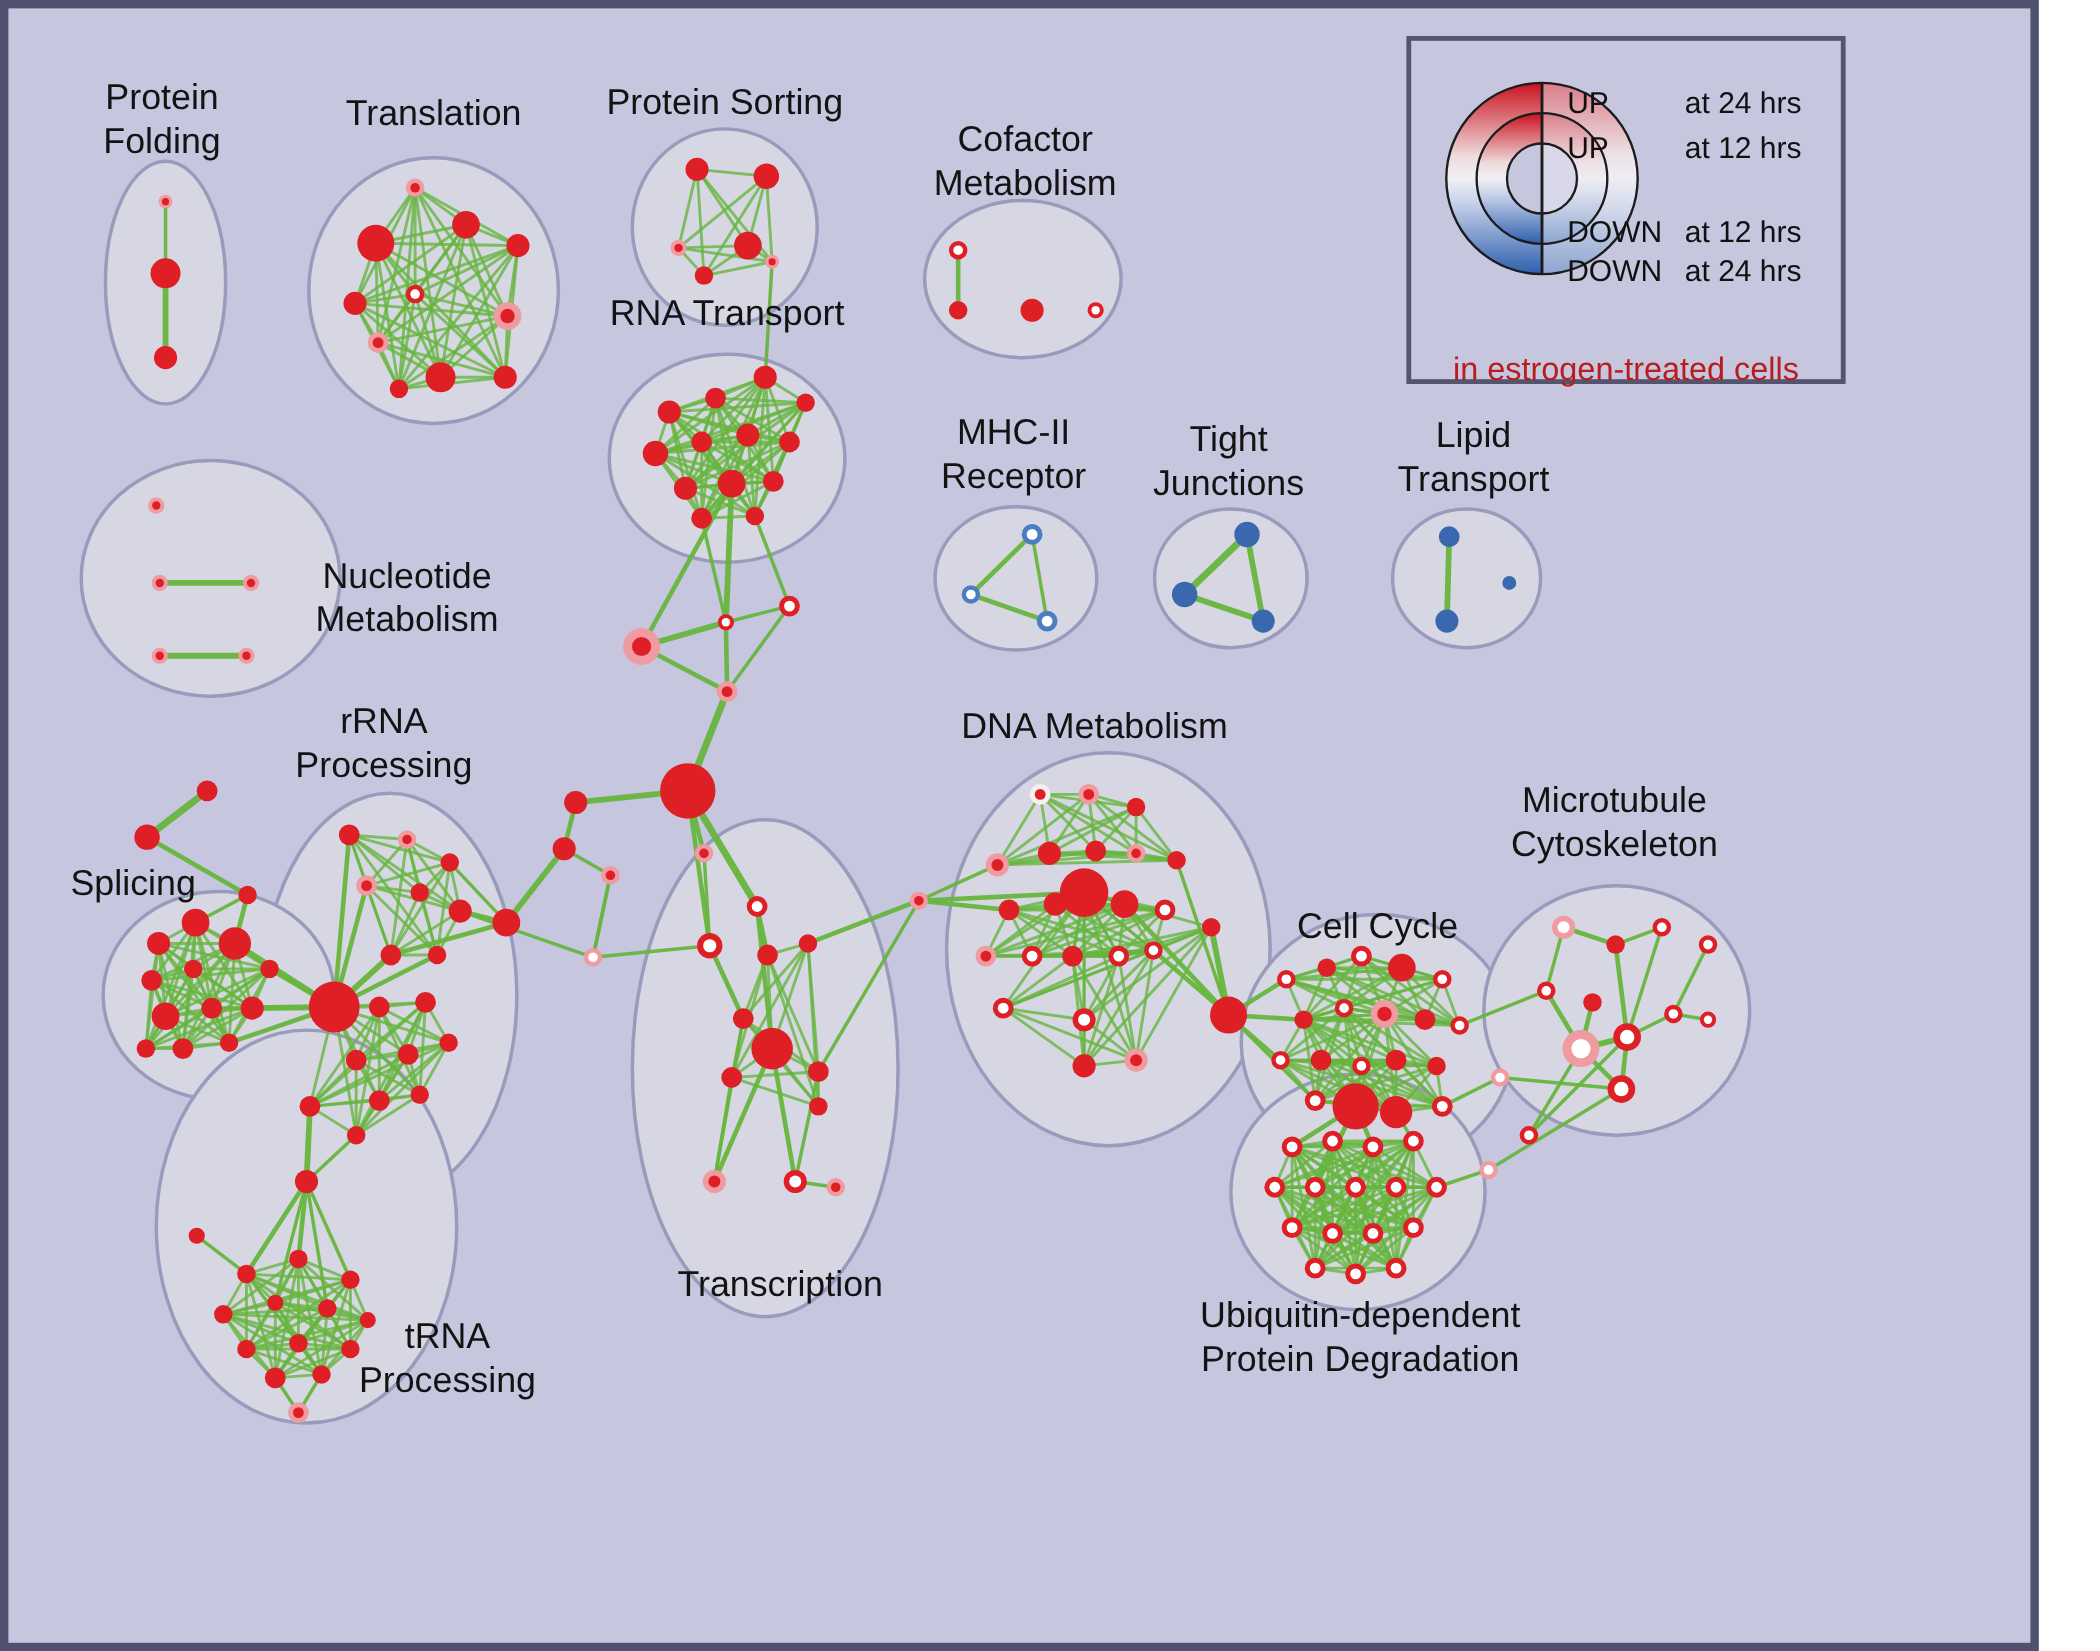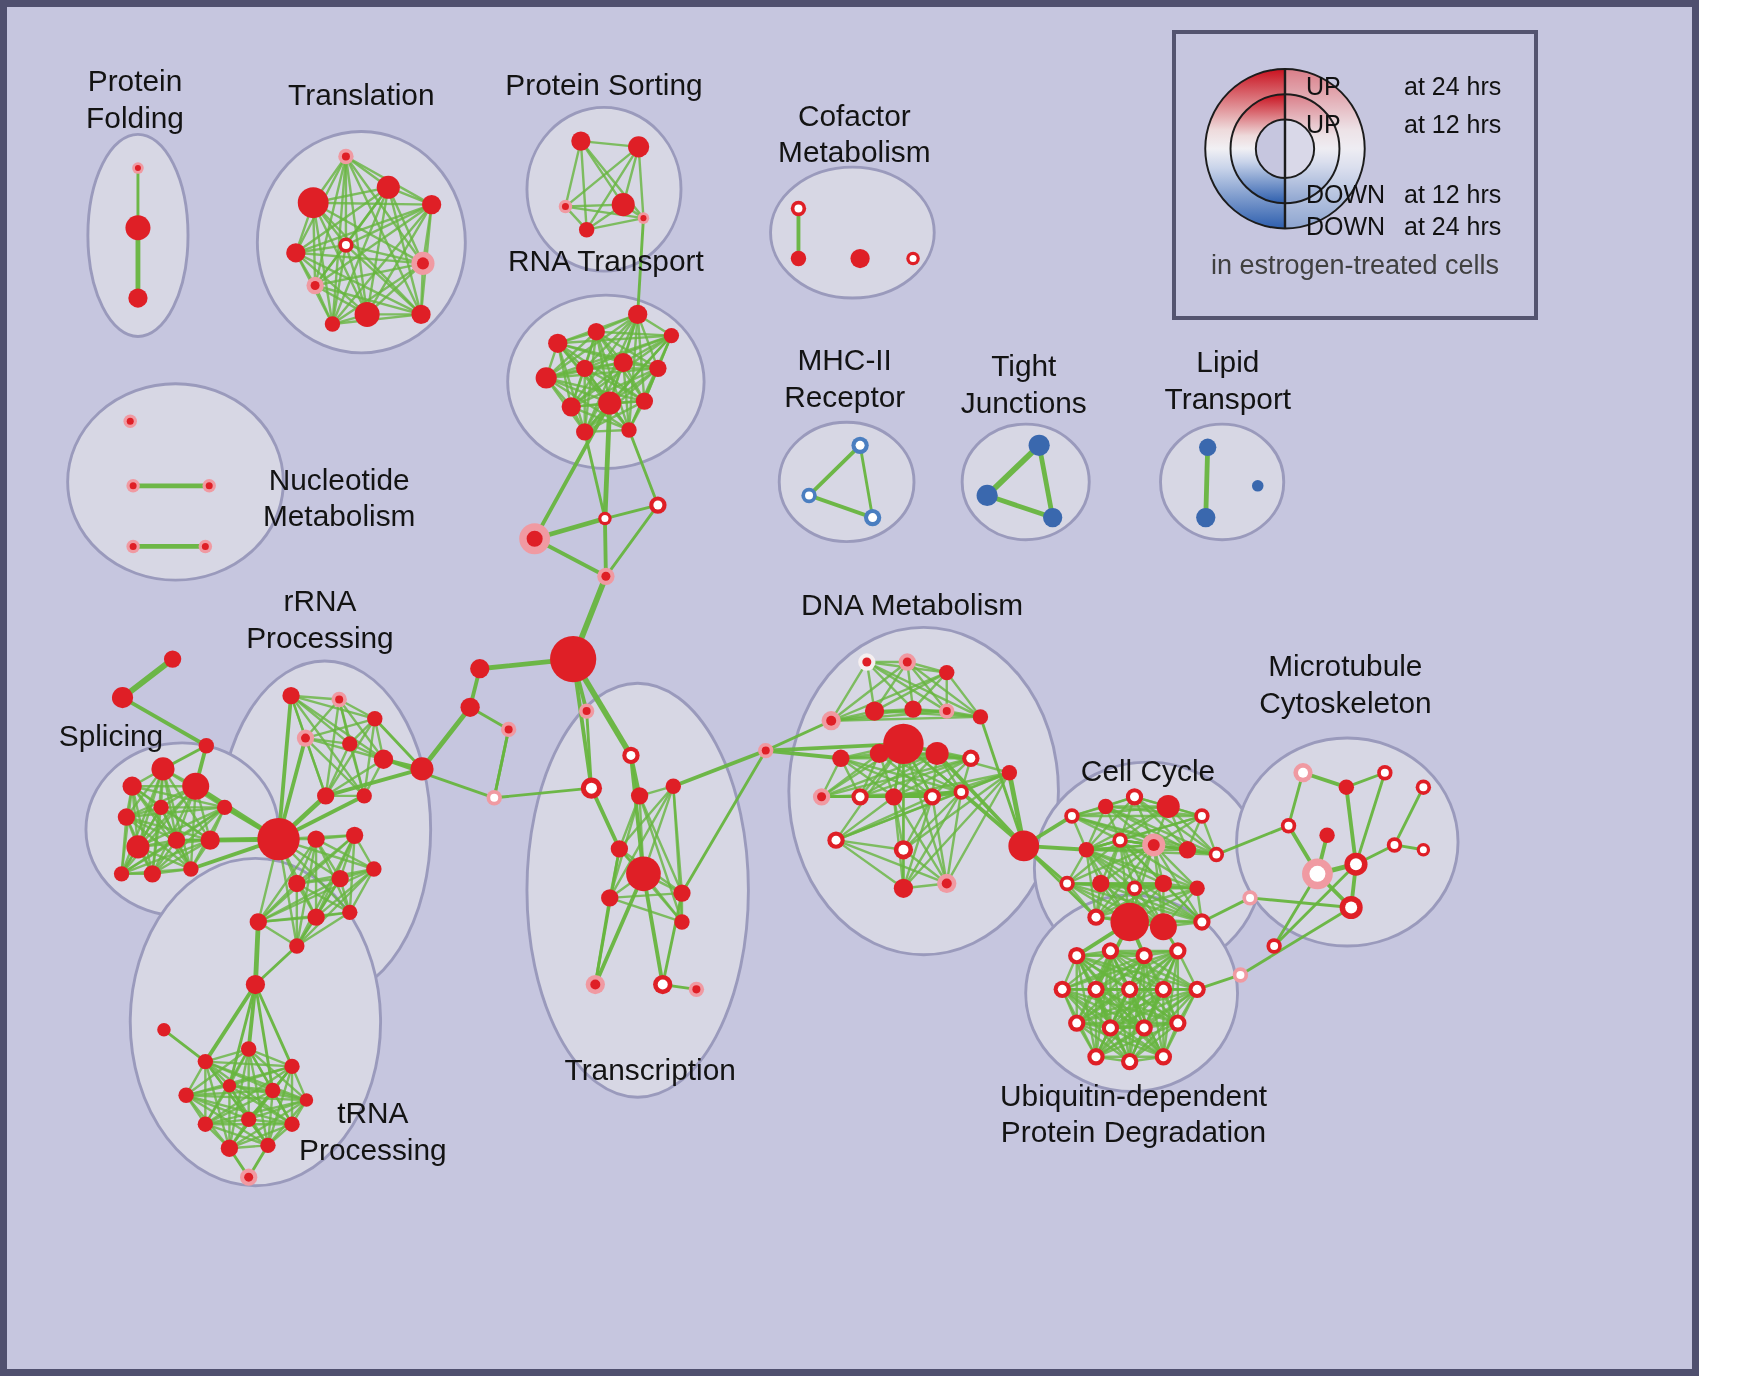--- a/index.html
+++ b/index.html
@@ -3,21 +3,21 @@
 <meta charset="utf-8">
 <style>
   html,body{margin:0;padding:0;background:#ffffff;font-family:"Liberation Sans",sans-serif;}
   .stage{position:relative;width:1699px;height:1376px;background:#c6c6df;border:7px solid #50506f;box-sizing:border-box;overflow:hidden;}
   #net{position:absolute;left:0;top:0;width:100%;height:100%;}
   #net text{font-family:"Liberation Sans",sans-serif;}
   .legend{position:absolute;left:1165px;top:23px;width:366px;height:290px;border:4px solid #54546f;box-sizing:border-box;color:#111;}
   .legend .legend-glyph{position:absolute;left:0;top:0;width:100%;height:100%;}
   .lg-row{position:absolute;left:114px;font-size:25px;white-space:nowrap;color:#111;margin-left:16px;}
   .lg-dir{display:inline-block;width:98px;}
-  .lg-foot{position:absolute;left:0;width:100%;text-align:center;font-size:27px;color:#404040;}
+  .lg-foot{position:absolute;left:0;width:100%;text-align:center;font-size:27px;color:#b91c1c;margin-top:43px;}
 </style>
 </head>
 <body>
 
 <div class="stage">
   <svg id="net" viewBox="0 0 1750 1376">
       <g>
         <ellipse cx="136" cy="218" rx="52" ry="105" fill="#d7d7e4" stroke="#9a9abc" stroke-width="3"></ellipse>
         <ellipse cx="368" cy="225" rx="108" ry="115" fill="#d7d7e4" stroke="#9a9abc" stroke-width="3"></ellipse>
         <ellipse cx="620" cy="170" rx="80" ry="85" fill="#d7d7e4" stroke="#9a9abc" stroke-width="3"></ellipse>

